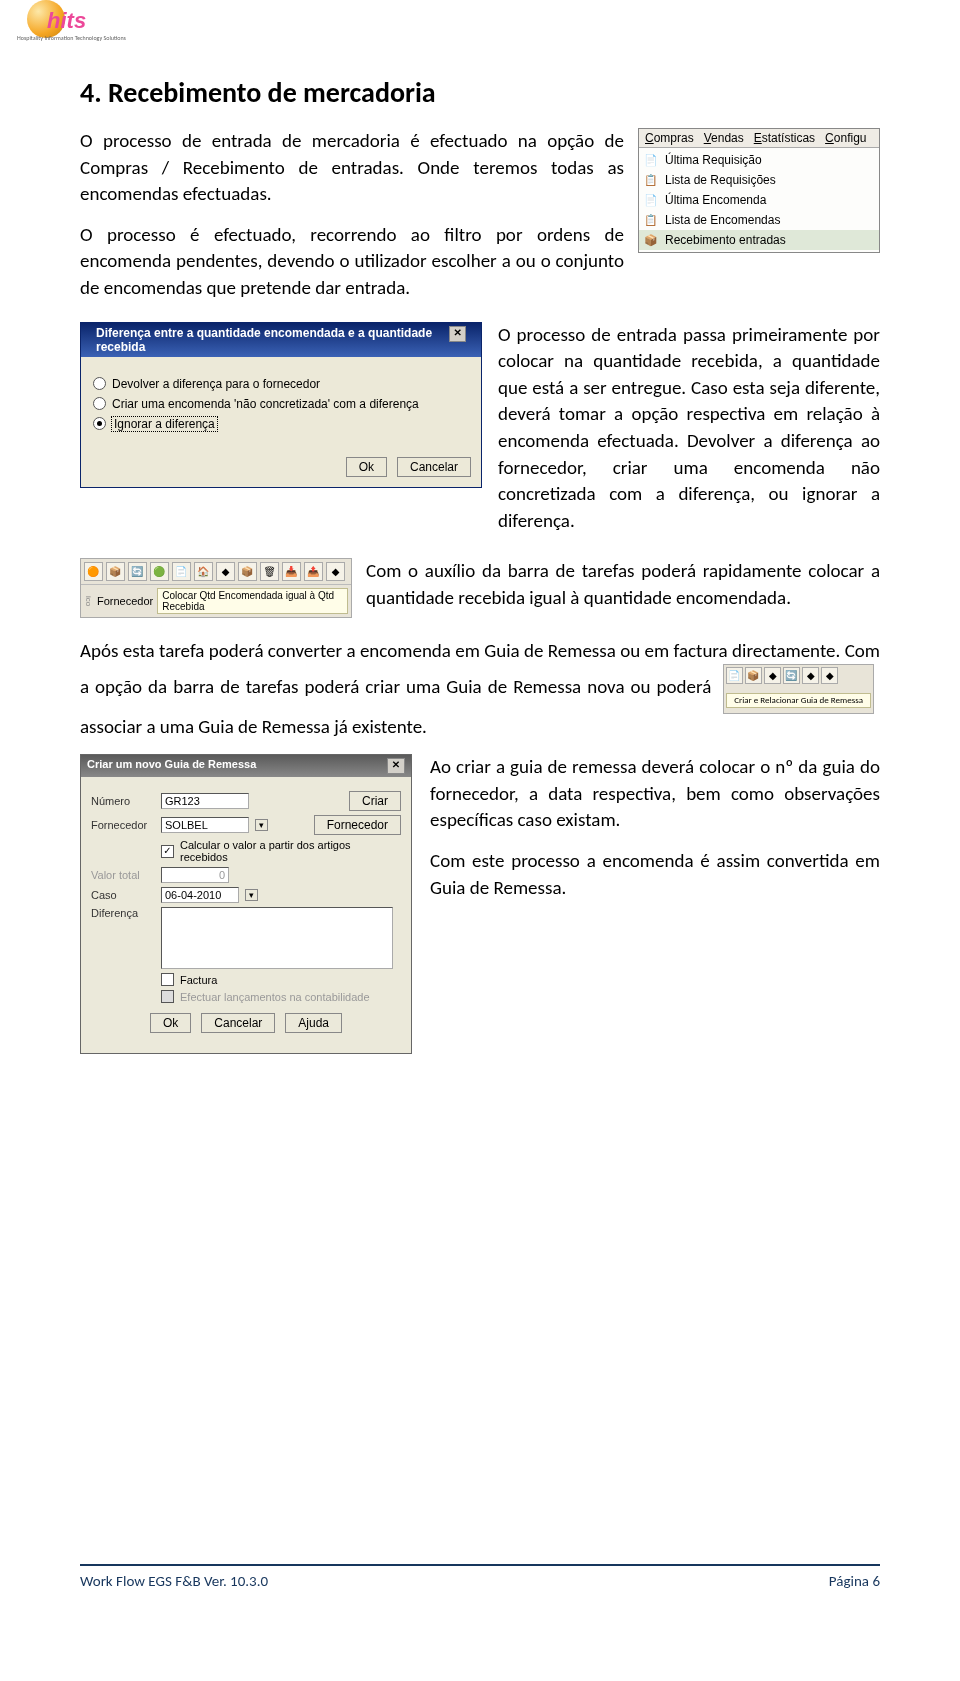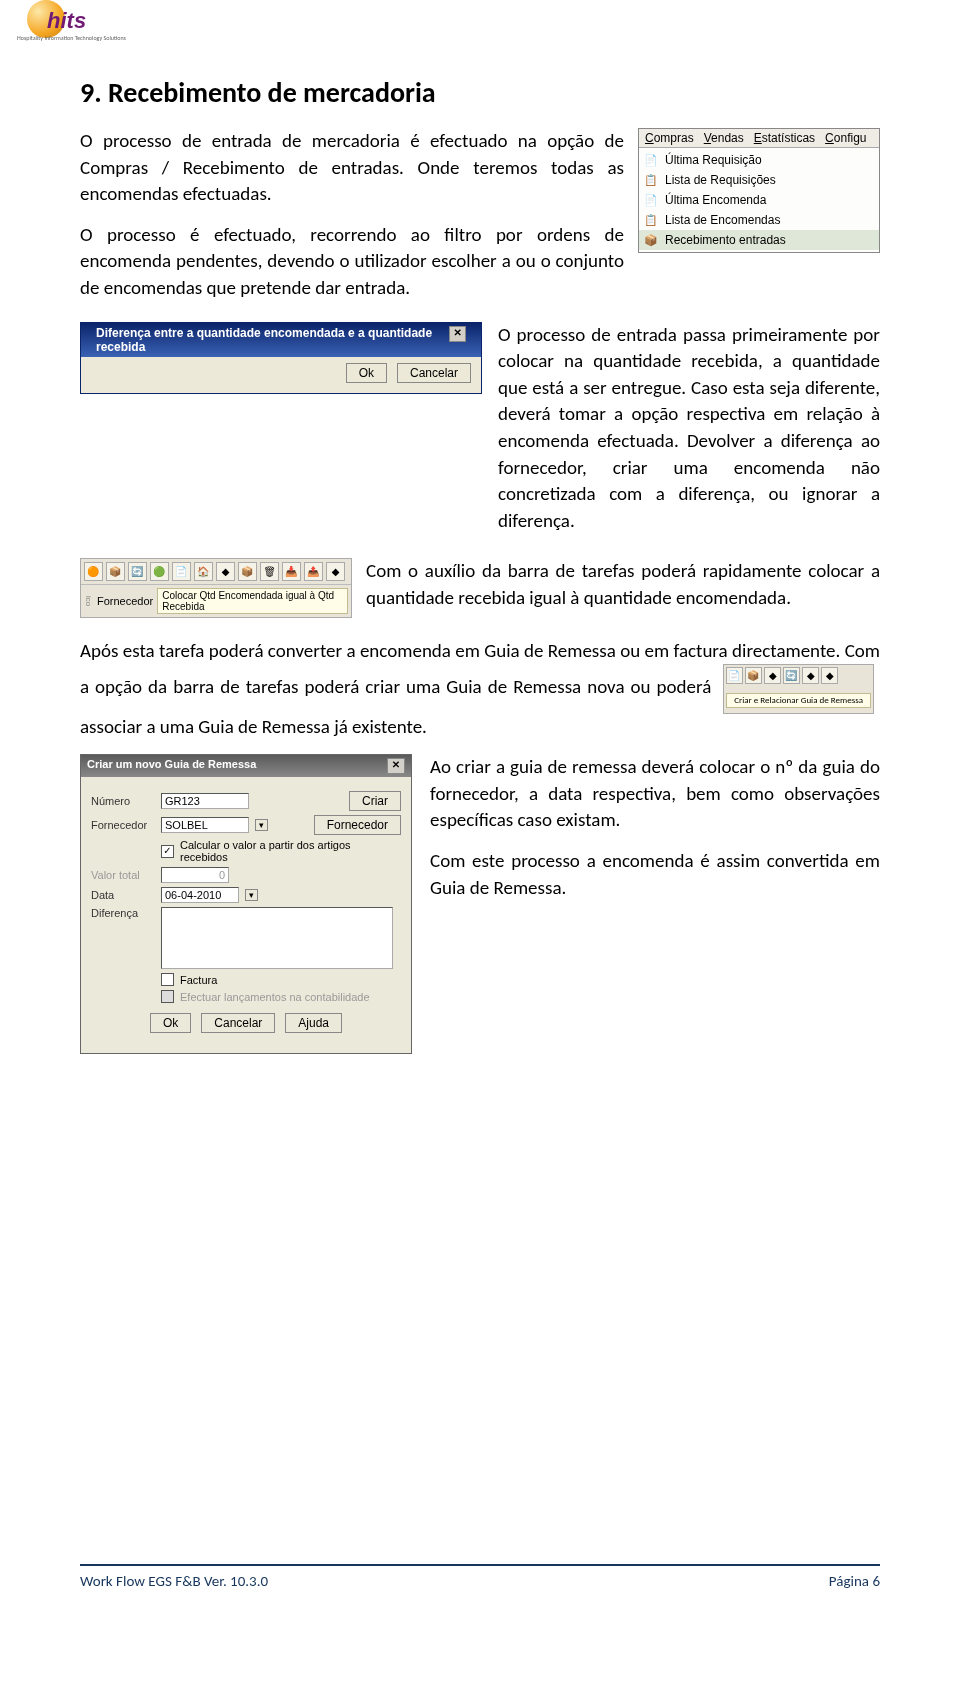--- a/index.html
+++ b/index.html
@@ -30,21 +30,21 @@
     position: absolute;
     top: 0;
     left: 12px;
   }
   .logo-text {
     position: absolute;
     top: 8px;
     left: 32px;
     font-weight: bold;
     font-size: 22px;
-    color: #701a75;
+    color: #ec4899;
     font-style: italic;
     font-family: Arial, sans-serif;
   }
   .logo-sub {
     position: absolute;
     top: 34px;
     left: 2px;
     font-size: 6px;
     color: #666;
     white-space: nowrap;
@@ -309,21 +309,21 @@
 </head>
 <body>
 
 <div class="page">
   <div class="logo">
     <div class="logo-ball"></div>
     <div class="logo-text">hits</div>
     <div class="logo-sub">Hospitality Information Technology Solutions</div>
   </div>
 
-  <h2 class="section-title">9. Recebimento de mercadoria</h2>
+  <h2 class="section-title">4. Recebimento de mercadoria</h2>
 
   <div class="row1">
     <div class="text">
       <p>O processo de entrada de mercadoria é efectuado na opção de Compras / Recebimento de entradas. Onde teremos todas as encomendas efectuadas.</p>
       <p>O processo é efectuado, recorrendo ao filtro por ordens de encomenda pendentes, devendo o utilizador escolher a ou o conjunto de encomendas que pretende dar entrada.</p>
     </div>
     <div class="menu-shot">
       <div class="menu-bar">
         <span>Compras</span>
         <span>Vendas</span>
@@ -353,20 +353,34 @@
         </div>
       </div>
     </div>
   </div>
 
   <div class="row2">
     <div class="dialog1">
       <div class="dlg-title">
         <span>Diferença entre a quantidade encomendada e a quantidade recebida</span>
         <span class="dlg-close">✕</span>
+      </div>
+      <div class="dlg-body">
+        <div class="radio-row">
+          <span class="radio"></span>
+          <span class="radio-label">Devolver a diferença para o fornecedor</span>
+        </div>
+        <div class="radio-row">
+          <span class="radio"></span>
+          <span class="radio-label">Criar uma encomenda 'não concretizada' com a diferença</span>
+        </div>
+        <div class="radio-row focus">
+          <span class="radio checked"></span>
+          <span class="radio-label">Ignorar a diferença</span>
+        </div>
       </div>
       <div class="dlg-buttons">
         <button class="win-btn">Ok</button>
         <button class="win-btn">Cancelar</button>
       </div>
     </div>
     <div class="text">
       <p style="text-align:justify;">O processo de entrada passa primeiramente por colocar na quantidade recebida, a quantidade que está a ser entregue. Caso esta seja diferente, deverá tomar a opção respectiva em relação à encomenda efectuada. Devolver a diferença ao fornecedor, criar uma encomenda não concretizada com a diferença, ou ignorar a diferença.</p>
     </div>
   </div>
@@ -434,21 +448,21 @@
         </div>
         <div class="frow" style="margin-left:70px">
           <span class="chk">✓</span>
           <span>Calcular o valor a partir dos artigos recebidos</span>
         </div>
         <div class="frow">
           <label class="disabled">Valor total</label>
           <input type="text" style="width: 60px; text-align: right; color: rgb(153, 153, 153);" disabled="" value="0">
         </div>
         <div class="frow">
-          <label>Data</label>
+          <label>Caso</label>
           <input type="text" style="width: 70px;" value="06-04-2010">
             <span style="border:1px solid #888;padding:0 3px;background:#ece9d8;font-size:9px">▾</span>
         </div>
         <div class="frow" style="align-items:flex-start">
           <label>Diferença</label>
           <div class="textarea"></div>
         </div>
         <div class="frow" style="margin-left:70px">
           <span class="chk"></span>
           <span>Factura</span>

